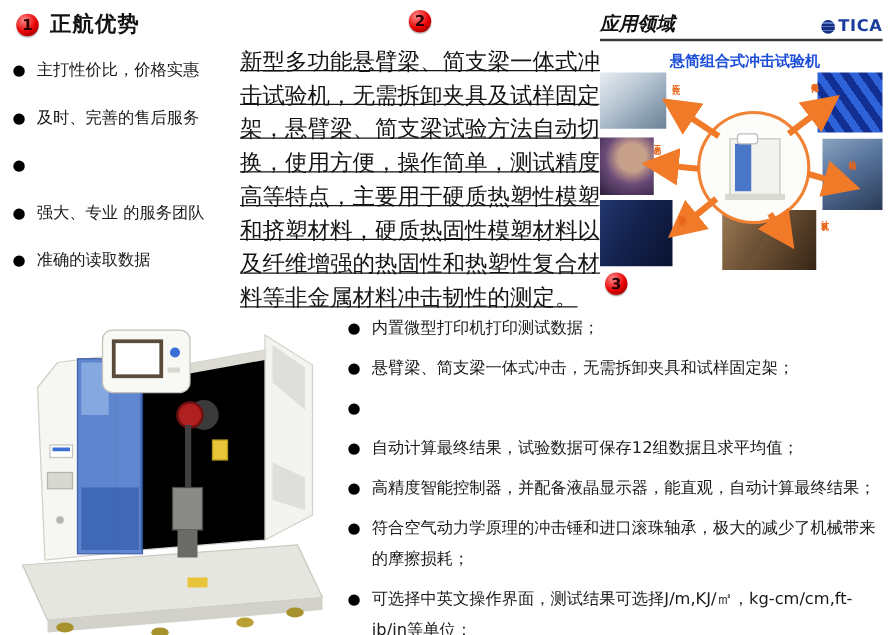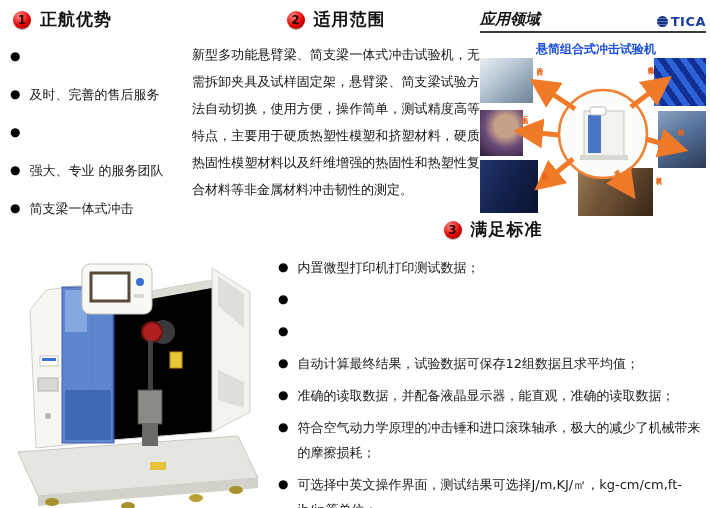--- a/index.html
+++ b/index.html
@@ -18,21 +18,21 @@
   .advantages{position:absolute;left:10px;top:8px;width:180px;}
   .advantages .sec-header{margin-left:3px;margin-bottom:18px;}
   .blist{list-style:none;margin:0;padding:0;}
   .blist li{display:flex;align-items:flex-start;gap:9px;font-size:13px;line-height:15px;}
   .advantages .blist li{margin-bottom:23px;}
   .dot{font-size:12px;line-height:15px;color:#000;flex:0 0 auto;}
 
   
   .scope{position:absolute;left:192px;top:8px;width:288px;}
   .scope .sec-header{justify-content:center;margin-bottom:10px;}
-  .scope-text{font-size:13px;line-height:27px;text-align:justify;color:#141414;}
+  .scope-text{font-size:18px;line-height:27px;text-align:justify;color:#141414;text-decoration:underline;}
 
   
   .apps{position:absolute;left:480px;top:10px;width:226px;height:222px;}
   .apps-head{display:flex;align-items:flex-end;border-bottom:2px solid #3a3a3a;padding-bottom:2px;}
   .apps-title{font-size:15px;font-weight:bold;font-style:italic;color:#111;}
   .brand{margin-left:auto;display:flex;align-items:center;gap:3px;}
   .brand-globe{width:11px;height:11px;border-radius:50%;
       background:repeating-linear-gradient(180deg,#16307e 0 2px,#5b79c9 2px 3px);}
   .brand-name{font-size:13px;font-weight:bold;color:#1b3e9e;letter-spacing:.5px;}
   .collage{position:relative;width:226px;height:198px;margin-top:2px;}
@@ -69,43 +69,43 @@
 <div class="page">
 
   <div class="advantages">
     <div class="sec-header">
       <span class="num-sphere">1</span>
       <span class="sec-title">正航优势</span>
     </div>
     <ul class="blist">
       <li>
         <span class="dot">●</span>
+        <span>主打性价比，价格实惠</span>
         </li>
       <li>
         <span class="dot">●</span>
         <span>及时、完善的售后服务</span>
         </li>
       <li>
         <span class="dot">●</span>
         </li>
       <li>
         <span class="dot">●</span>
         <span>强大、专业 的服务团队</span>
         </li>
       <li>
         <span class="dot">●</span>
-        <span>简支梁一体式冲击</span>
+        <span>准确的读取数据</span>
         </li>
     </ul>
   </div>
 
   <div class="scope">
     <div class="sec-header">
       <span class="num-sphere">2</span>
-      <span class="sec-title">适用范围</span>
     </div>
     <div class="scope-text">新型多功能悬臂梁、简支梁一体式冲击试验机，无需拆卸夹具及试样固定架，悬臂梁、简支梁试验方法自动切换，使用方便，操作简单，测试精度高等特点，主要用于硬质热塑性模塑和挤塑材料，硬质热固性模塑材料以及纤维增强的热固性和热塑性复合材料等非金属材料冲击韧性的测定。</div>
   </div>
 
   <div class="apps">
     <div class="apps-head">
       <span class="apps-title">应用领域</span>
       <span class="brand">
         <span class="brand-globe"></span>
         <span class="brand-name">TICA</span>
@@ -148,40 +148,40 @@
       <span class="vlabel" style="left:42px;top:76px">工艺品</span>
       <span class="vlabel" style="left:198px;top:88px">机械</span>
       <span class="vlabel" style="left:62px;top:132px">实验室</span>
       <span class="vlabel" style="left:176px;top:136px">计算机</span>
     </div>
   </div>
 
   <div class="standards">
     <div class="sec-header">
       <span class="num-sphere">3</span>
-      <span class="sec-title">满足标准</span>
     </div>
     <ul class="blist">
       <li>
         <span class="dot">●</span>
         <span>内置微型打印机打印测试数据；</span>
         </li>
       <li>
         <span class="dot">●</span>
+        <span>悬臂梁、简支梁一体式冲击，无需拆卸夹具和试样固定架；</span>
         </li>
       <li>
         <span class="dot">●</span>
         </li>
       <li>
         <span class="dot">●</span>
         <span>自动计算最终结果，试验数据可保存12组数据且求平均值；</span>
         </li>
       <li>
         <span class="dot">●</span>
-        <span>准确的读取数据，并配备液晶显示器，能直观，准确的读取数据；</span>
+        <span>高精度智能控制器，并配备液晶显示器，能直观，自动计算最终结果；</span>
         </li>
       <li>
         <span class="dot">●</span>
         <span>符合空气动力学原理的冲击锤和进口滚珠轴承，极大的减少了机械带来的摩擦损耗；</span>
         </li>
       <li>
         <span class="dot">●</span>
         <span>可选择中英文操作界面，测试结果可选择J/m,KJ/㎡，kg-cm/cm,ft-ib/in等单位；</span>
         </li>
     </ul>

